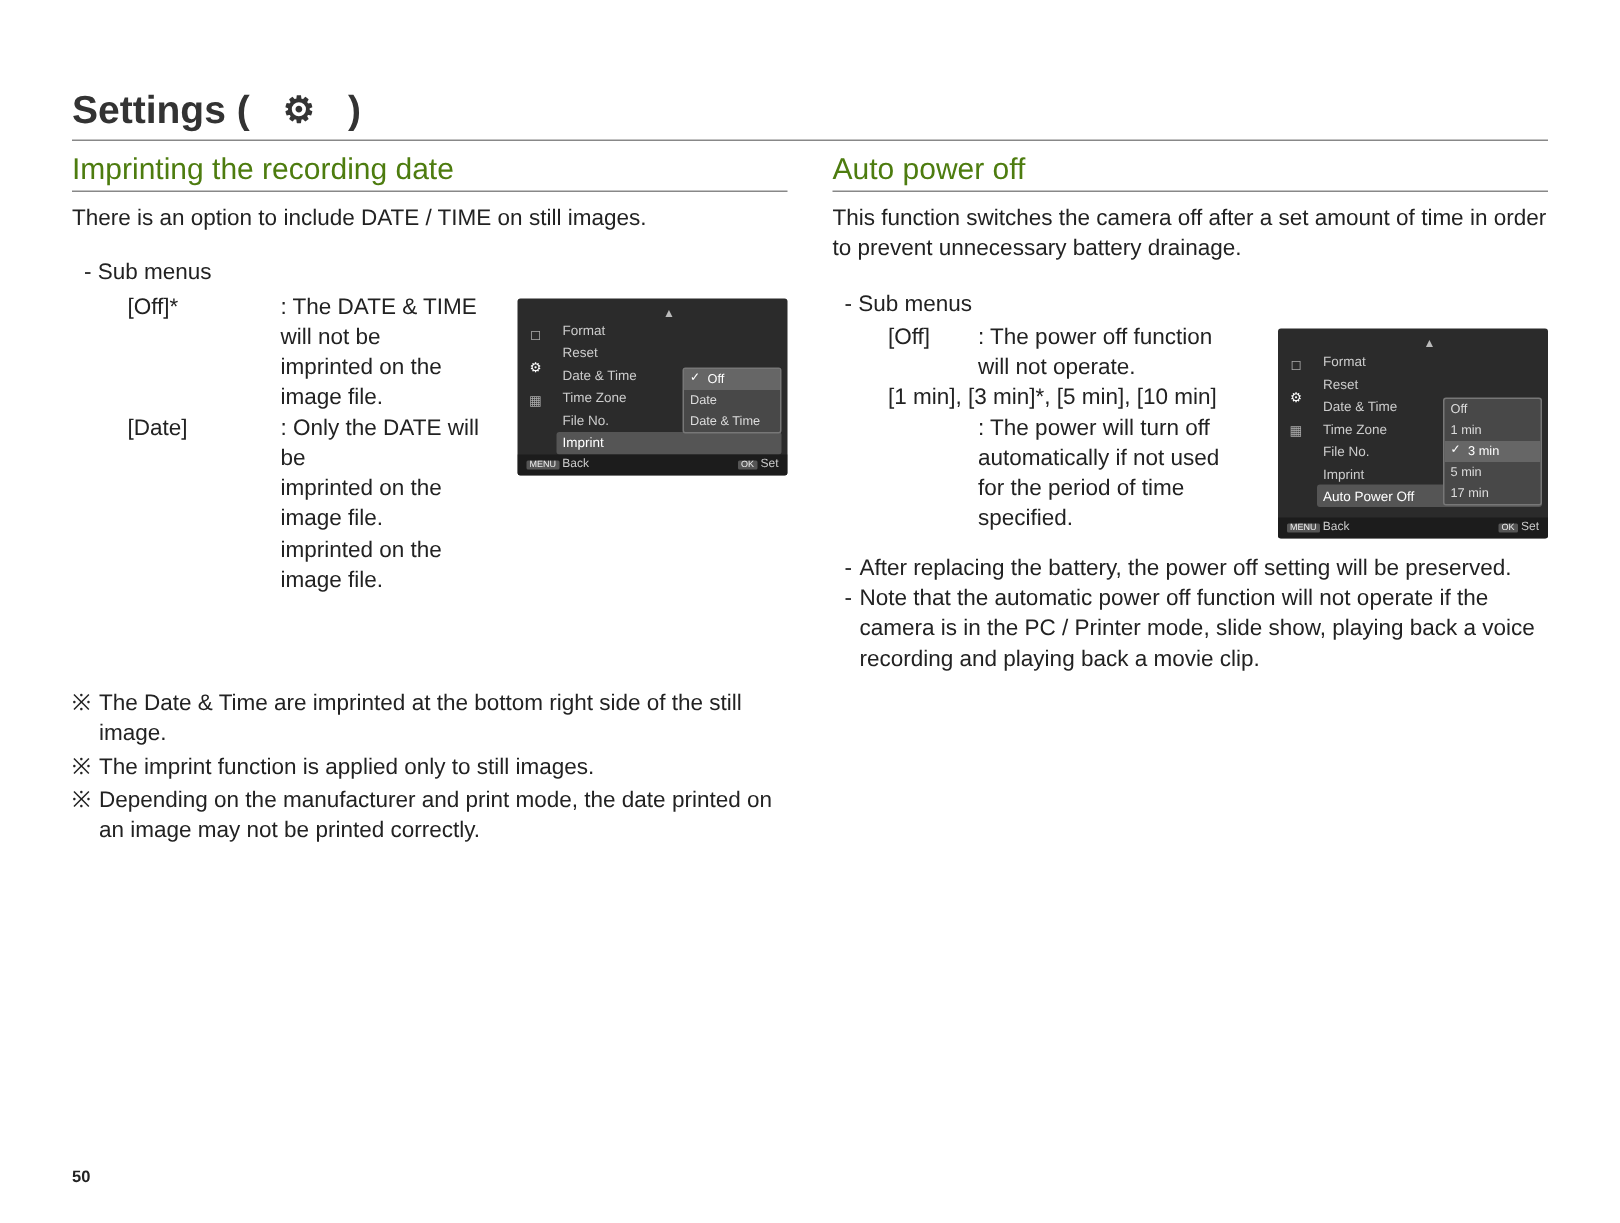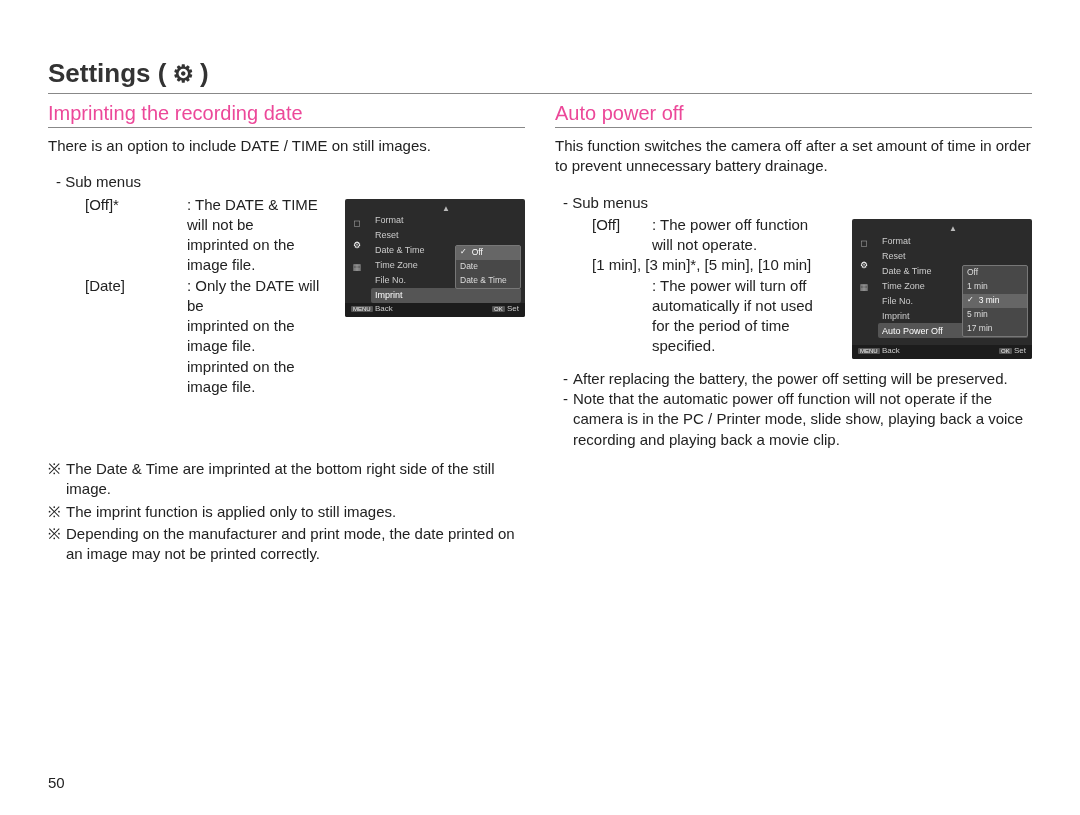--- a/index.html
+++ b/index.html
@@ -17,36 +17,36 @@
     box-sizing: border-box;
     height: 100%;
     position: relative;
   }
   .page-title {
     font-size: 26px;
     font-weight: bold;
     color: #333;
     display: flex;
     align-items: center;
-    gap: 6px;
+    gap: 22px;
     border-bottom: 1px solid #888;
     padding-bottom: 4px;
     margin-bottom: 6px;
   }
   .columns {
     display: flex;
     gap: 30px;
   }
   .col {
     flex: 1;
     min-width: 0;
   }
   .section-title {
     font-size: 20px;
-    color: #ec4899;
+    color: #4d7c0f;
     border-bottom: 1px solid #888;
     padding-bottom: 2px;
     margin: 2px 0 8px 0;
   }
   .body {
     font-size: 15px;
     line-height: 1.35;
     color: #222;
   }
   .intro {
@@ -104,22 +104,22 @@
     margin-left: 8px;
   }
   .dash {
     width: 10px;
     flex: 0 0 auto;
   }
   .page-num {
     position: absolute;
     left: 48px;
     bottom: 24px;
-    font-size: 15px;
-    font-weight: normal;
+    font-size: 11px;
+    font-weight: bold;
   }
   
   .screen {
     background: #2b2b2b;
     width: 180px;
     height: 118px;
     border-radius: 2px;
     color: #ddd;
     font-size: 9px;
     position: relative;

